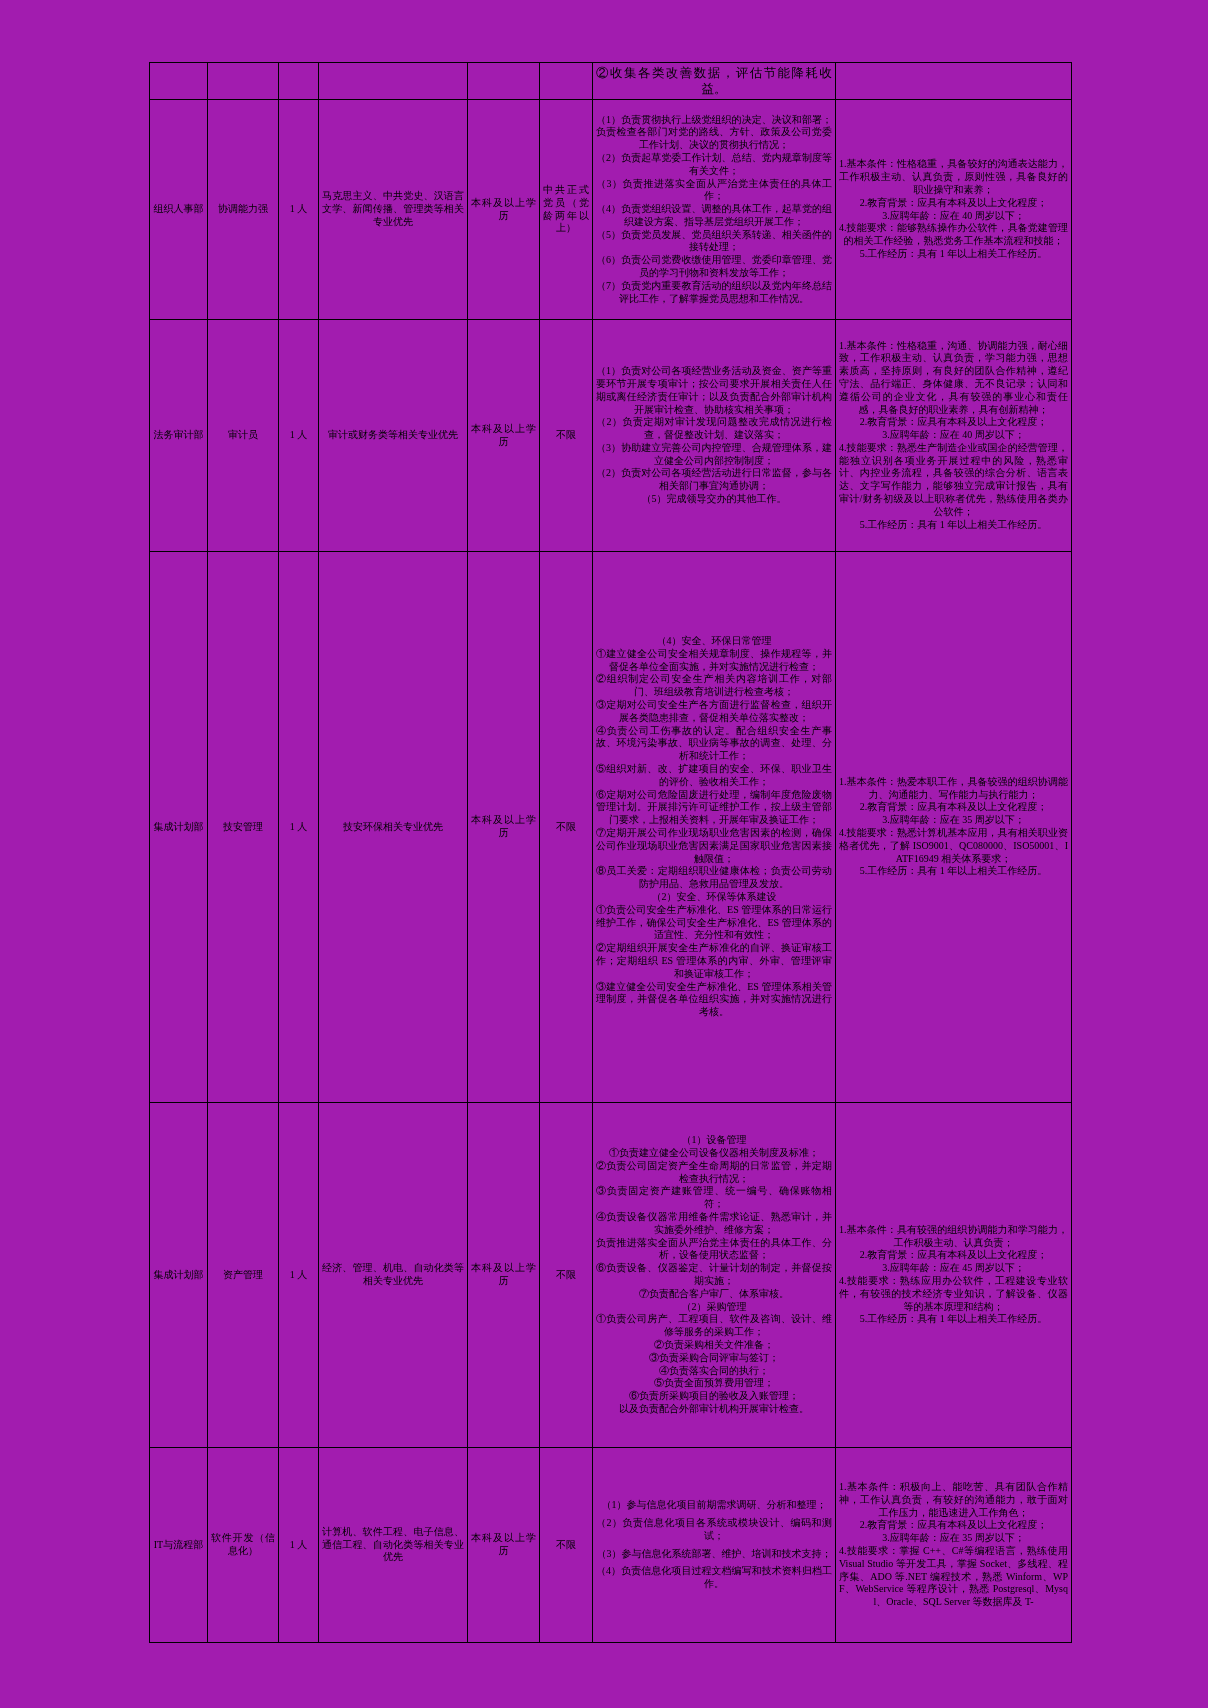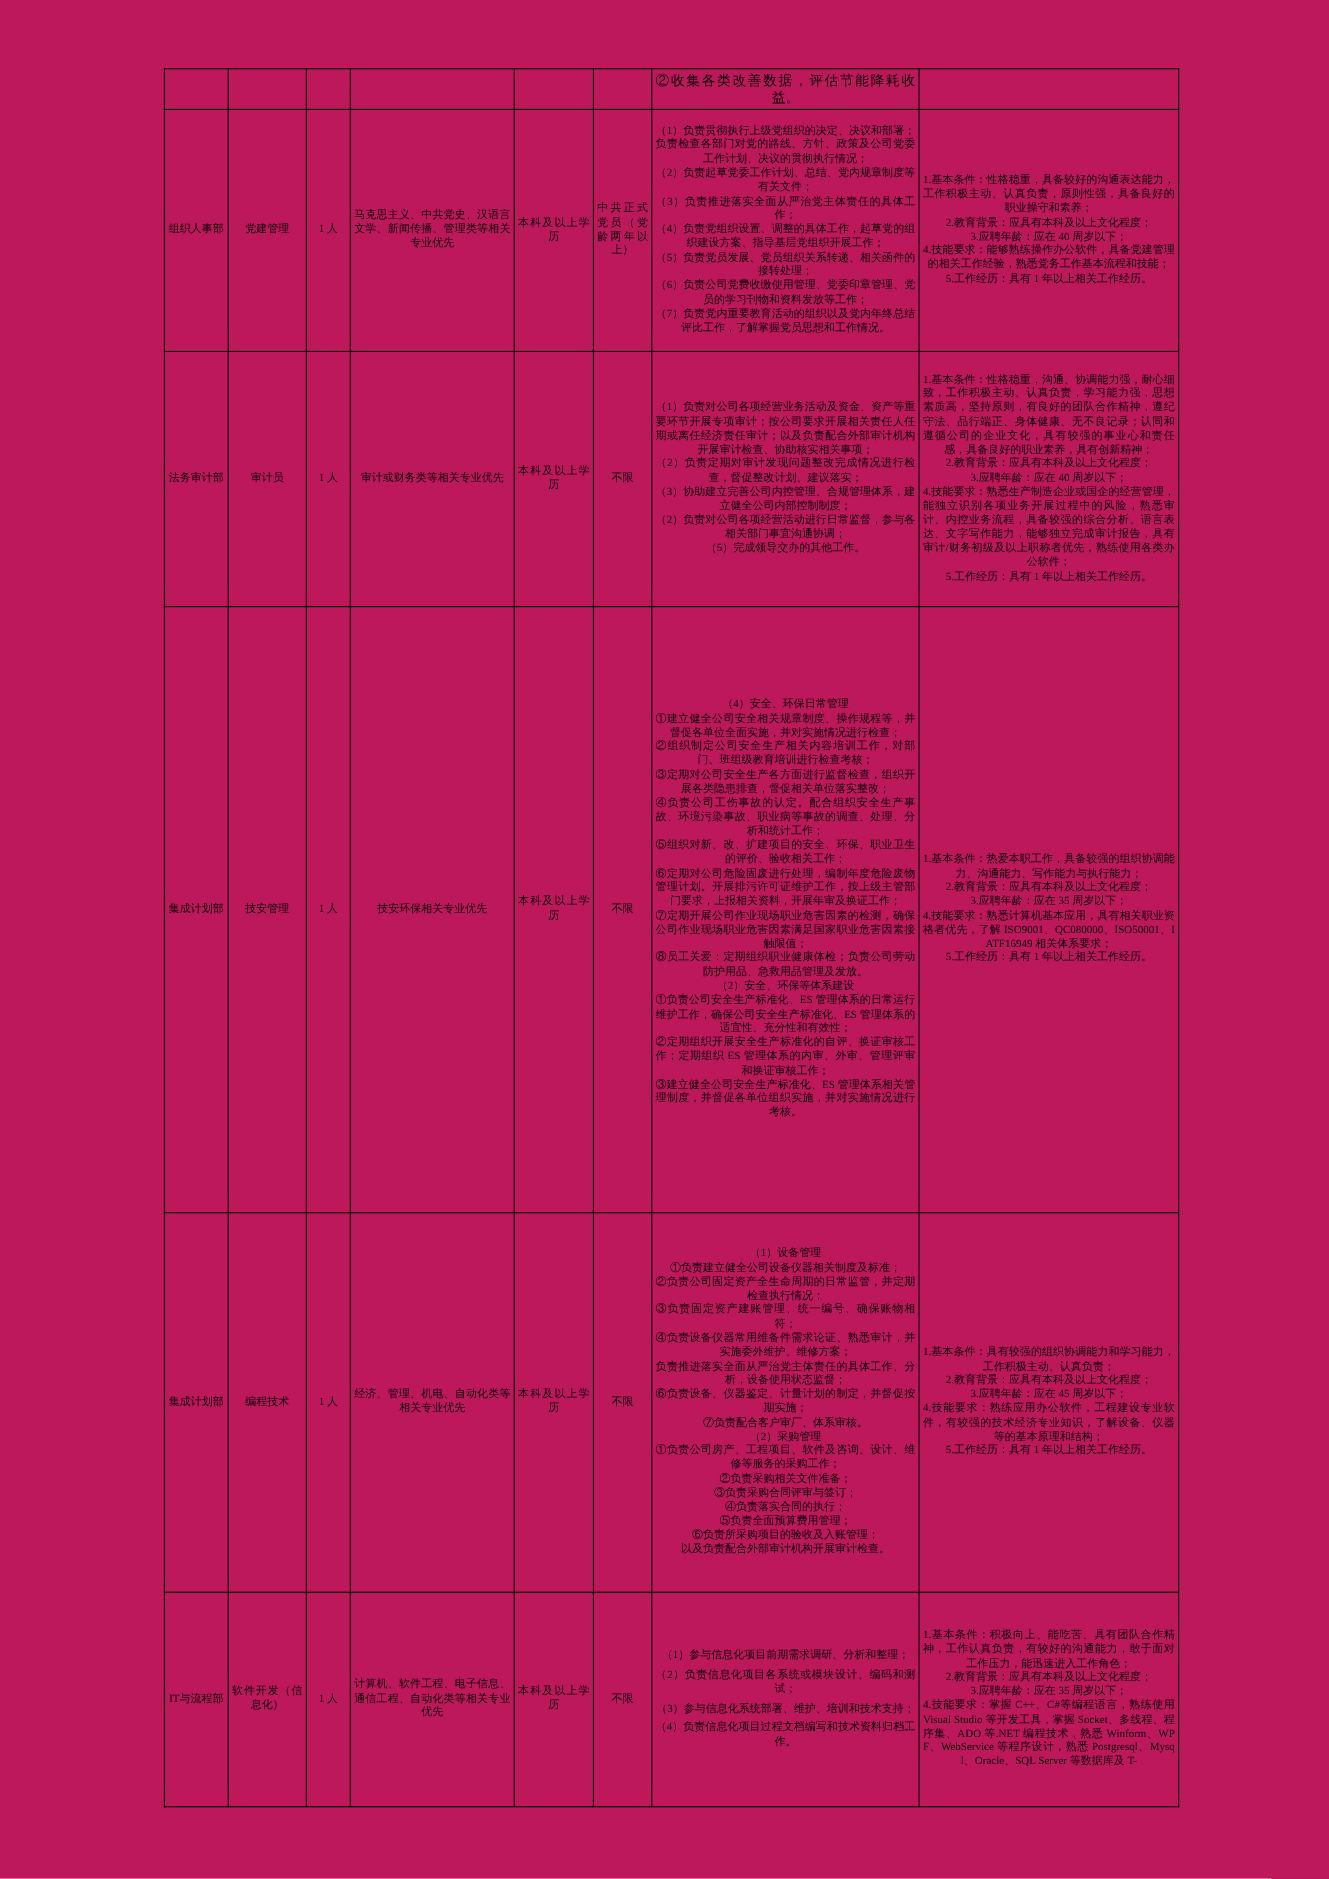--- a/index.html
+++ b/index.html
@@ -6,21 +6,21 @@
     margin: 0;
     padding: 0;
     background: #ffffff;
     font-family: "Liberation Serif", "DejaVu Serif", serif;
     color: #000000;
   }
   .page {
     position: relative;
     width: 1208px;
     height: 1708px;
-    background: #be185d;
+    background: #a21caf;
     overflow: hidden;
     text-decoration: underline;
   }
   table.recruit {
     position: absolute;
     left: 149px;
     top: 62px;
     width: 922px;
     border-collapse: collapse;
     table-layout: fixed;
@@ -82,21 +82,21 @@
       <td class="c-center"></td>
       <td class="c-center"></td>
       <td class="c-center"></td>
       <td class="c-center"></td>
       <td class="c-center">②收集各类改善数据，评估节能降耗收益。</td>
       <td class="c-center"></td>
     </tr>
 
     <tr style="height:220px">
       <td class="c-center">组织人事部</td>
-      <td class="c-center">党建管理</td>
+      <td class="c-center">协调能力强</td>
       <td class="c-center">1 人</td>
       <td class="c-center">马克思主义、中共党史、汉语言文学、新闻传播、管理类等相关专业优先</td>
       <td class="c-center">本科及以上学历</td>
       <td class="c-center">中共正式党员（党龄两年以上）</td>
       <td class="c-block">
             <p>（1）负责贯彻执行上级党组织的决定、决议和部署；负责检查各部门对党的路线、方针、政策及公司党委工作计划、决议的贯彻执行情况；</p>
             <p>（2）负责起草党委工作计划、总结、党内规章制度等有关文件；</p>
             <p>（3）负责推进落实全面从严治党主体责任的具体工作；</p>
             <p>（4）负责党组织设置、调整的具体工作，起草党的组织建设方案、指导基层党组织开展工作；</p>
             <p>（5）负责党员发展、党员组织关系转递、相关函件的接转处理；</p>
@@ -161,21 +161,21 @@
             <p>1.基本条件：热爱本职工作，具备较强的组织协调能力、沟通能力、写作能力与执行能力；</p>
             <p>2.教育背景：应具有本科及以上文化程度；</p>
             <p>3.应聘年龄：应在 35 周岁以下；</p>
             <p>4.技能要求：熟悉计算机基本应用，具有相关职业资格者优先，了解 ISO9001、QC080000、ISO50001、IATF16949 相关体系要求；</p>
             <p>5.工作经历：具有 1 年以上相关工作经历。</p>
           </td>
     </tr>
 
     <tr style="height:345px">
       <td class="c-center">集成计划部</td>
-      <td class="c-center">编程技术</td>
+      <td class="c-center">资产管理</td>
       <td class="c-center">1 人</td>
       <td class="c-center">经济、管理、机电、自动化类等相关专业优先</td>
       <td class="c-center">本科及以上学历</td>
       <td class="c-center">不限</td>
       <td class="c-block">
             <p>（1）设备管理</p>
             <p>①负责建立健全公司设备仪器相关制度及标准；</p>
             <p>②负责公司固定资产全生命周期的日常监管，并定期检查执行情况；</p>
             <p>③负责固定资产建账管理、统一编号、确保账物相符；</p>
             <p>④负责设备仪器常用维备件需求论证、熟悉审计，并实施委外维护、维修方案；</p>

